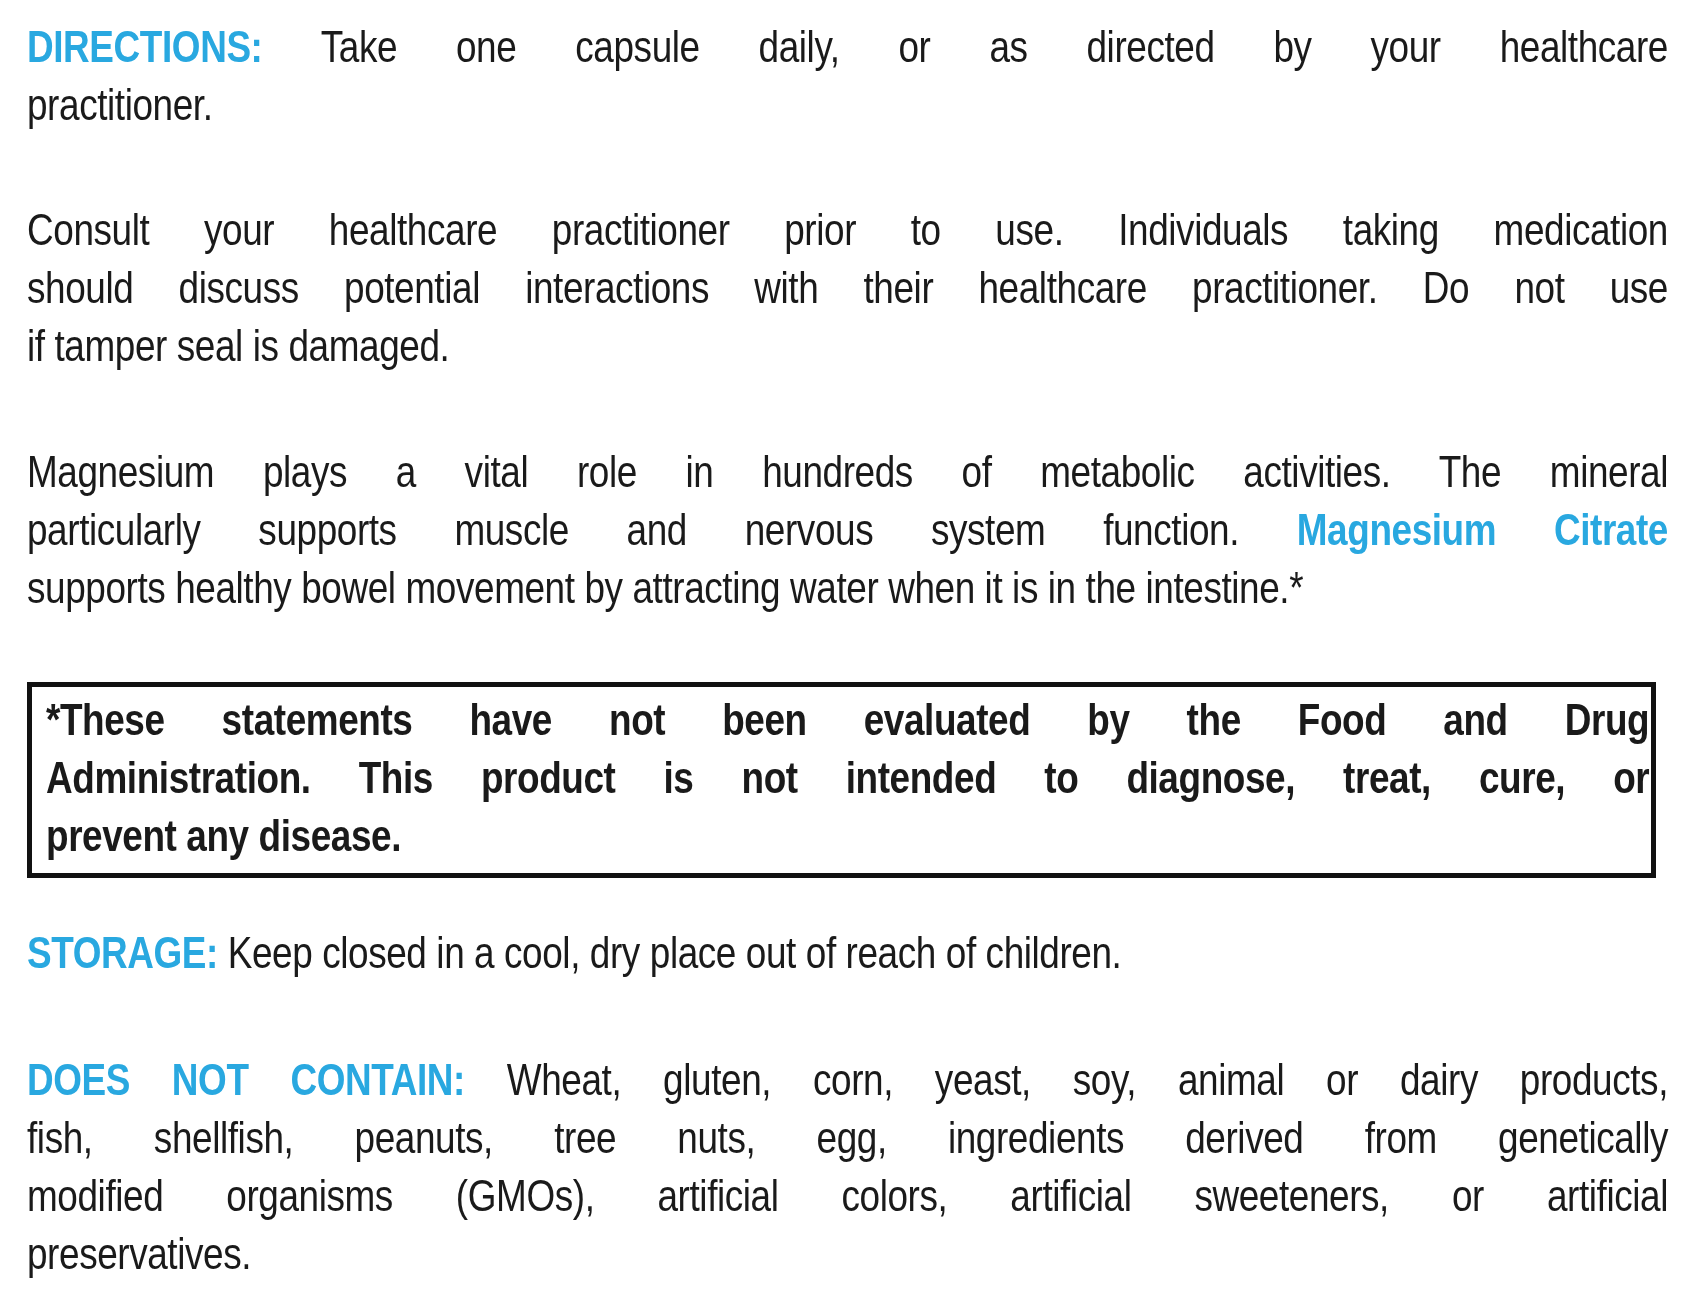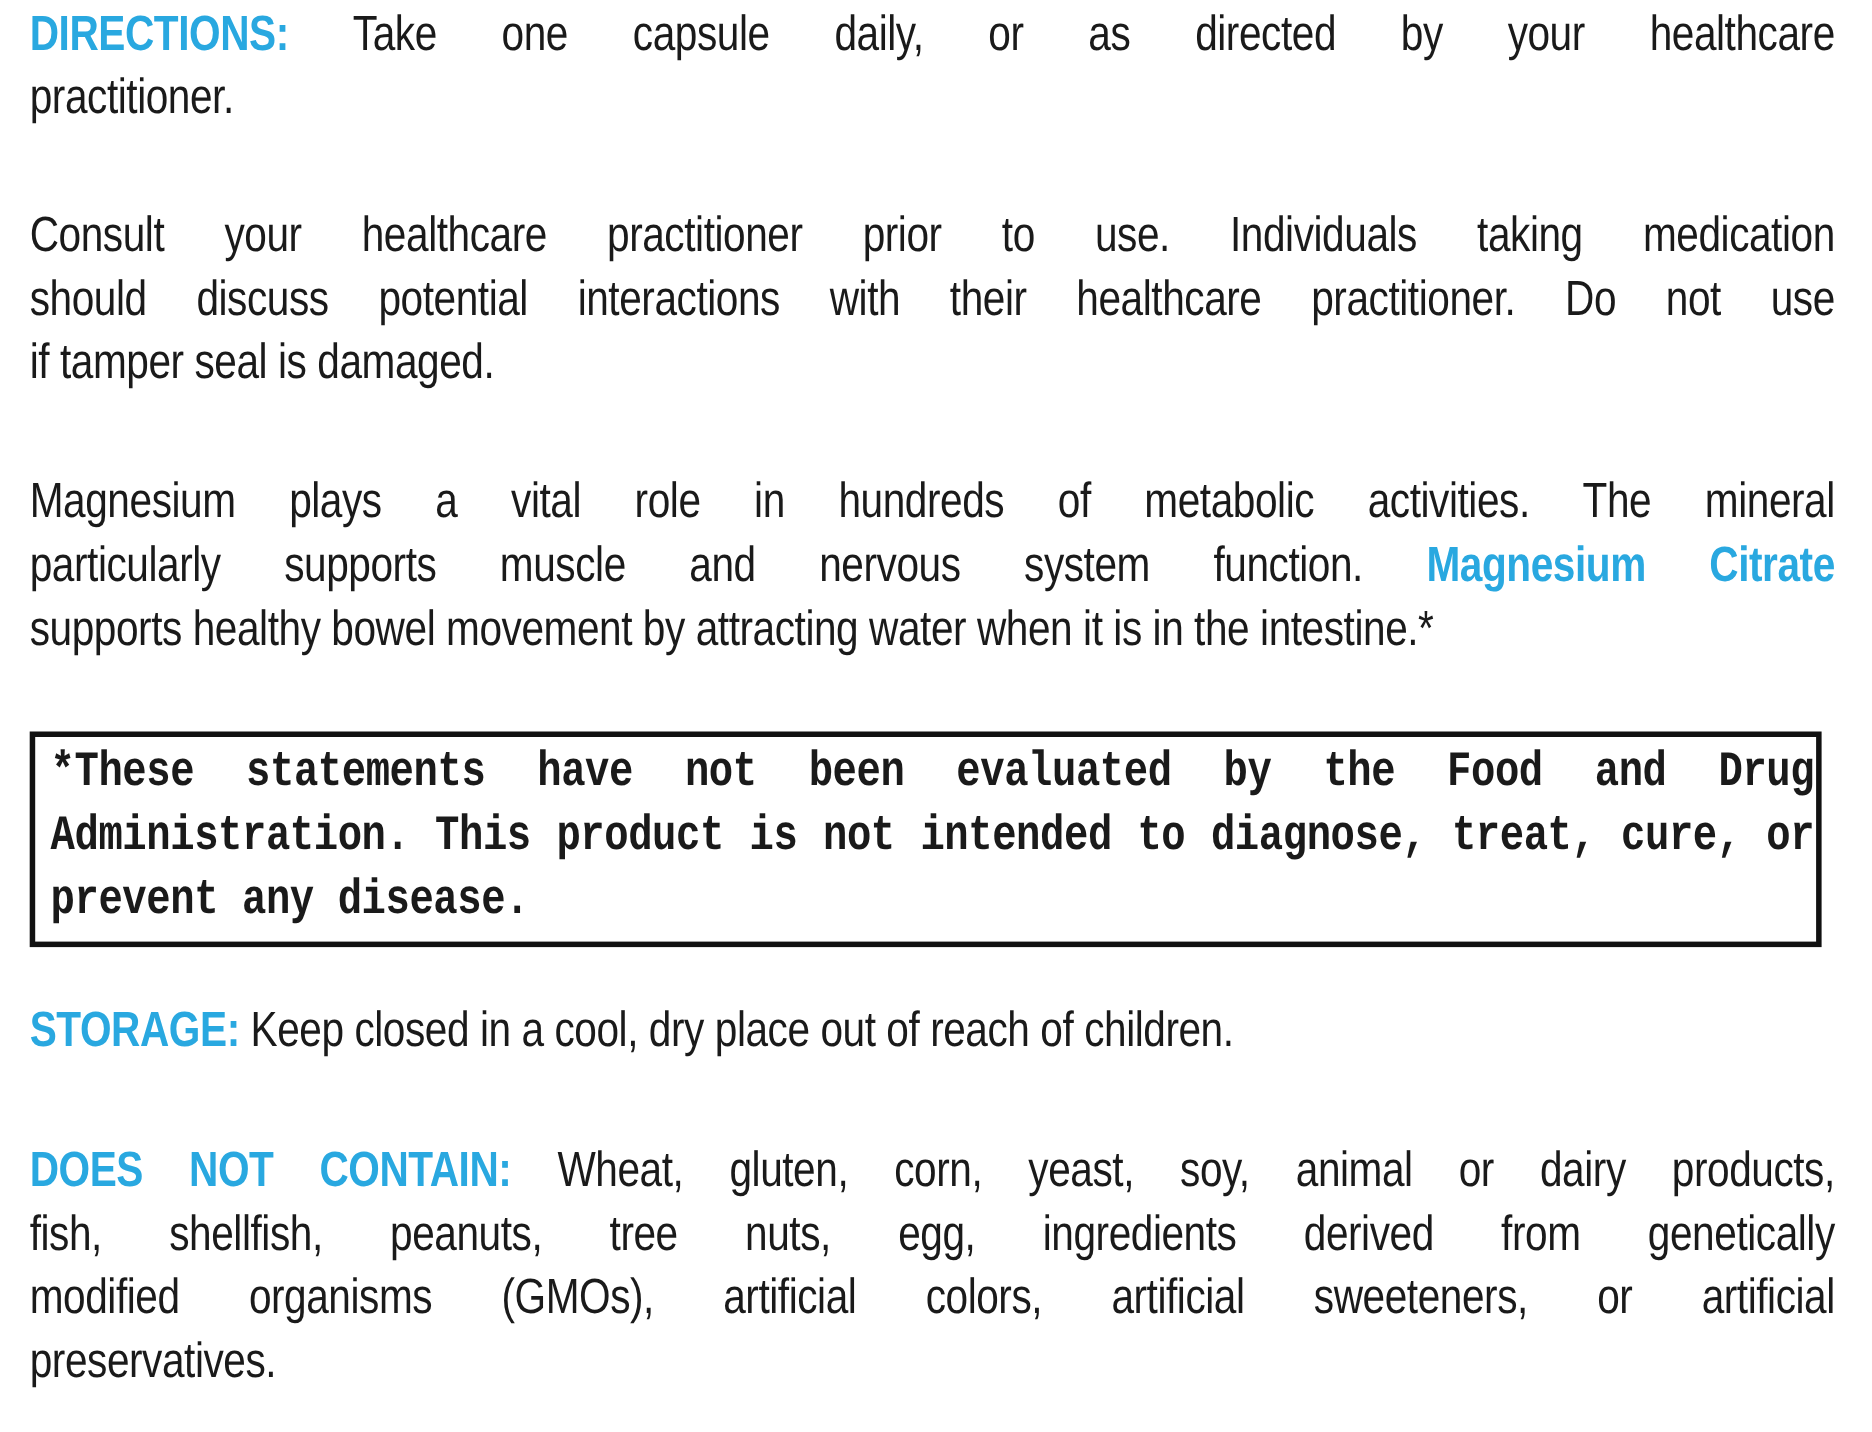--- a/index.html
+++ b/index.html
@@ -10,21 +10,21 @@
   body {
     width: 1702px;
     height: 1302px;
     overflow: hidden;
     font-family: "Liberation Sans", "DejaVu Sans", sans-serif;
   }
   .page {
     box-sizing: border-box;
     width: 1690px;
     height: 1302px;
-    padding: 1px 34px 0 27px;
+    padding: 18px 34px 0 27px;
     background: #ffffff;
   }
   
   .condense {
     width: 2000px;
     transform: scaleX(0.8205);
     transform-origin: 0 0;
     font-size: 45px;
     line-height: 58px;
     letter-spacing: -0.5px;
@@ -47,21 +47,20 @@
   }
   .bold { font-weight: 700; }
   .para-directions   { margin: 0 0 67px 0; }
   .para-consult      { margin: 0 0 68px 0; }
   .para-magnesium    { margin: 0 0 65px 0; }
   .disclaimer-box {
     border: 5px solid #111111;
     padding: 4px 14px 8px 14px;
     margin: 0 0 46px 0;
     overflow: hidden;
-    font-family: Liberation Mono, monospace;
   }
   .para-storage      { margin: 0 0 69px 0; }
   .para-dnc          { margin: 0; }
 </style>
 </head>
 <body>
 
 <div class="page">
 
   <div class="condense para-directions">

